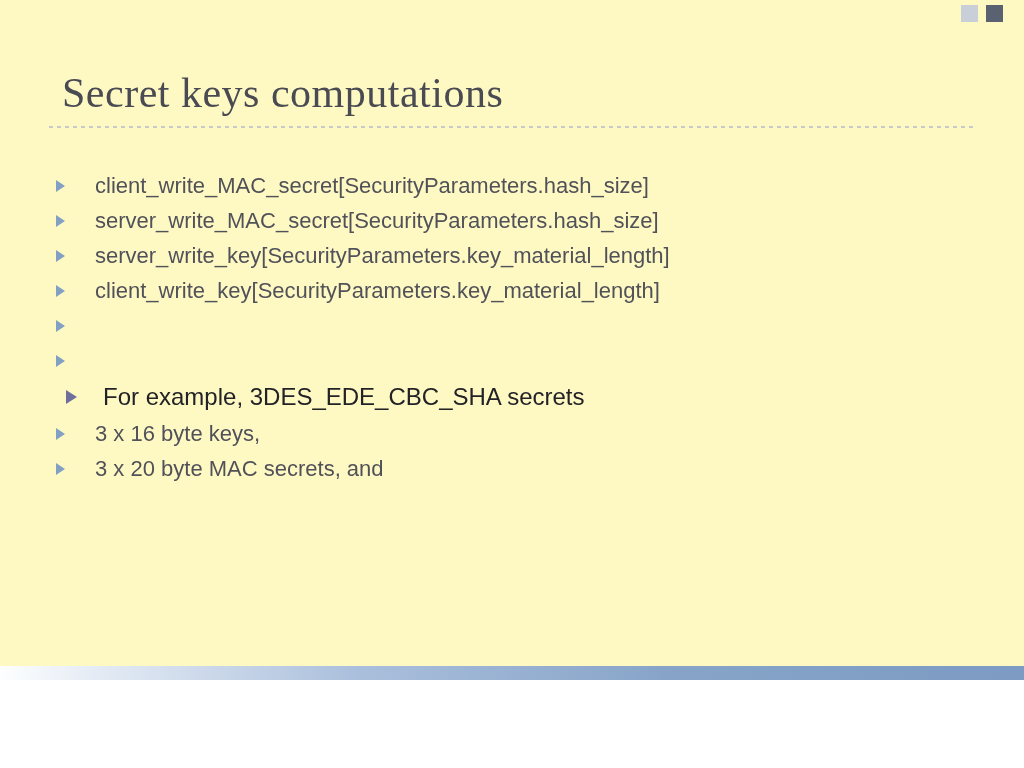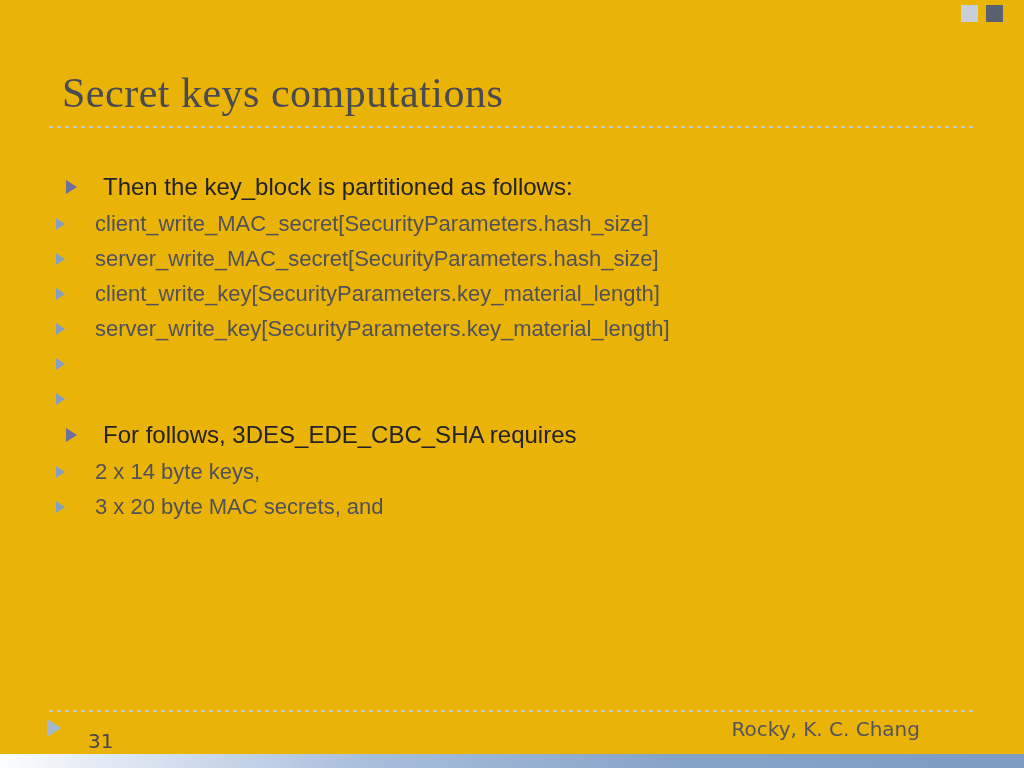--- a/index.html
+++ b/index.html
@@ -1,19 +1,19 @@
 <!DOCTYPE html>
 <html><head>
 <meta charset="utf-8">
 <style>
   html,body { margin:0; padding:0; background:#ffffff; }
   .slide {
     position:relative;
-    width:1024px; height:768px;
-    background:#eab308;
+    width:1024px; height:680px;
+    background:#fef9c3;
     overflow:hidden;
     font-family:"Liberation Sans", sans-serif;
   }
 
   
   .deco-squares { position:absolute; top:5px; left:961px; }
   .deco-squares .sq { display:inline-block; width:17px; height:17px; margin-right:4px; vertical-align:top; }
   .sq.light { background:#c9cfd9; }
   .sq.dark  { background:#5a6272; }
 
@@ -83,61 +83,57 @@
   <div class="deco-squares">
     <span class="sq light"></span>
     <span class="sq dark"></span>
   </div>
 
   <h1 class="title">Secret keys computations</h1>
 
   <div class="rule rule-title"></div>
 
   <div class="content" id="bullet-list">
-    <div class="row l1">
-      <span class="marker"></span>
-      <span class="text">Then the key_block is partitioned as follows:</span>
-    </div>
 
     <div class="row l2">
       <span class="marker"></span>
       <span class="text">client_write_MAC_secret[SecurityParameters.hash_size]</span>
     </div>
 
     <div class="row l2">
       <span class="marker"></span>
       <span class="text">server_write_MAC_secret[SecurityParameters.hash_size]</span>
     </div>
 
     <div class="row l2">
       <span class="marker"></span>
-      <span class="text">client_write_key[SecurityParameters.key_material_length]</span>
+      <span class="text">server_write_key[SecurityParameters.key_material_length]</span>
     </div>
 
     <div class="row l2">
       <span class="marker"></span>
-      <span class="text">server_write_key[SecurityParameters.key_material_length]</span>
+      <span class="text">client_write_key[SecurityParameters.key_material_length]</span>
     </div>
 
     <div class="row l2">
       <span class="marker"></span>
     </div>
 
     <div class="row l2">
       <span class="marker"></span>
     </div>
 
     <div class="row l1">
       <span class="marker"></span>
-      <span class="text">For follows, 3DES_EDE_CBC_SHA requires</span>
+      <span class="text">For example, 3DES_EDE_CBC_SHA secrets</span>
     </div>
 
     <div class="row l2">
       <span class="marker"></span>
-      <span class="text">2 x 14 byte keys,</span>
+      <span class="text">3 x 16 byte keys,</span>
     </div>
 
     <div class="row l2">
       <span class="marker"></span>
       <span class="text">3 x 20 byte MAC secrets, and</span>
     </div>
 
   </div>
 
   <div class="rule rule-footer"></div>

